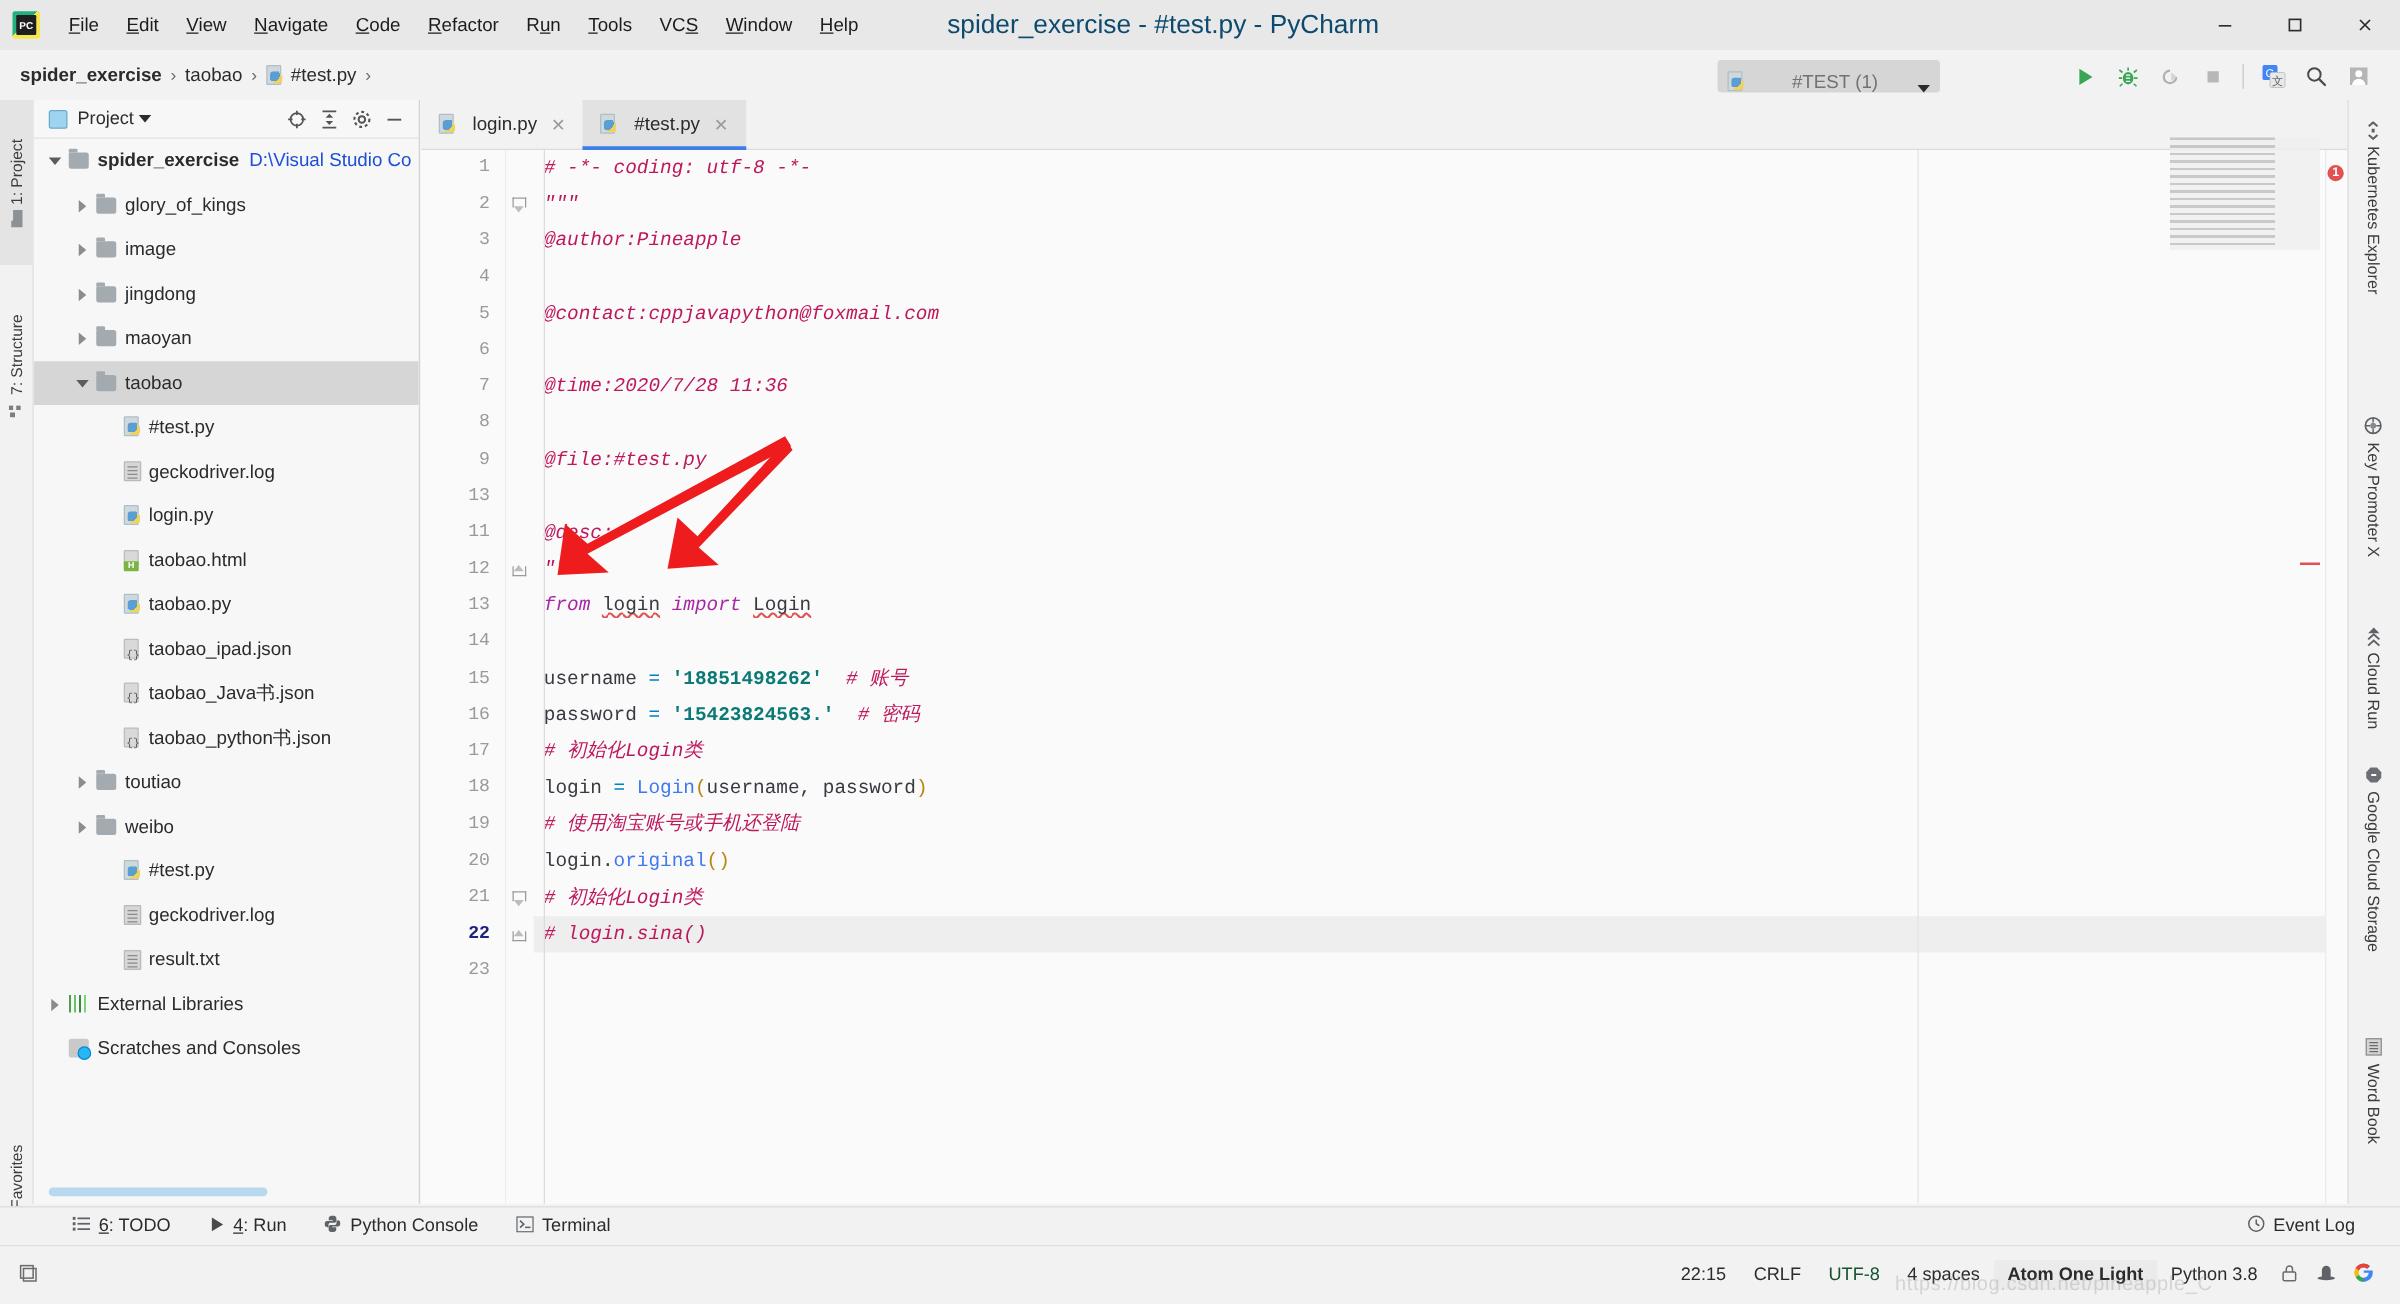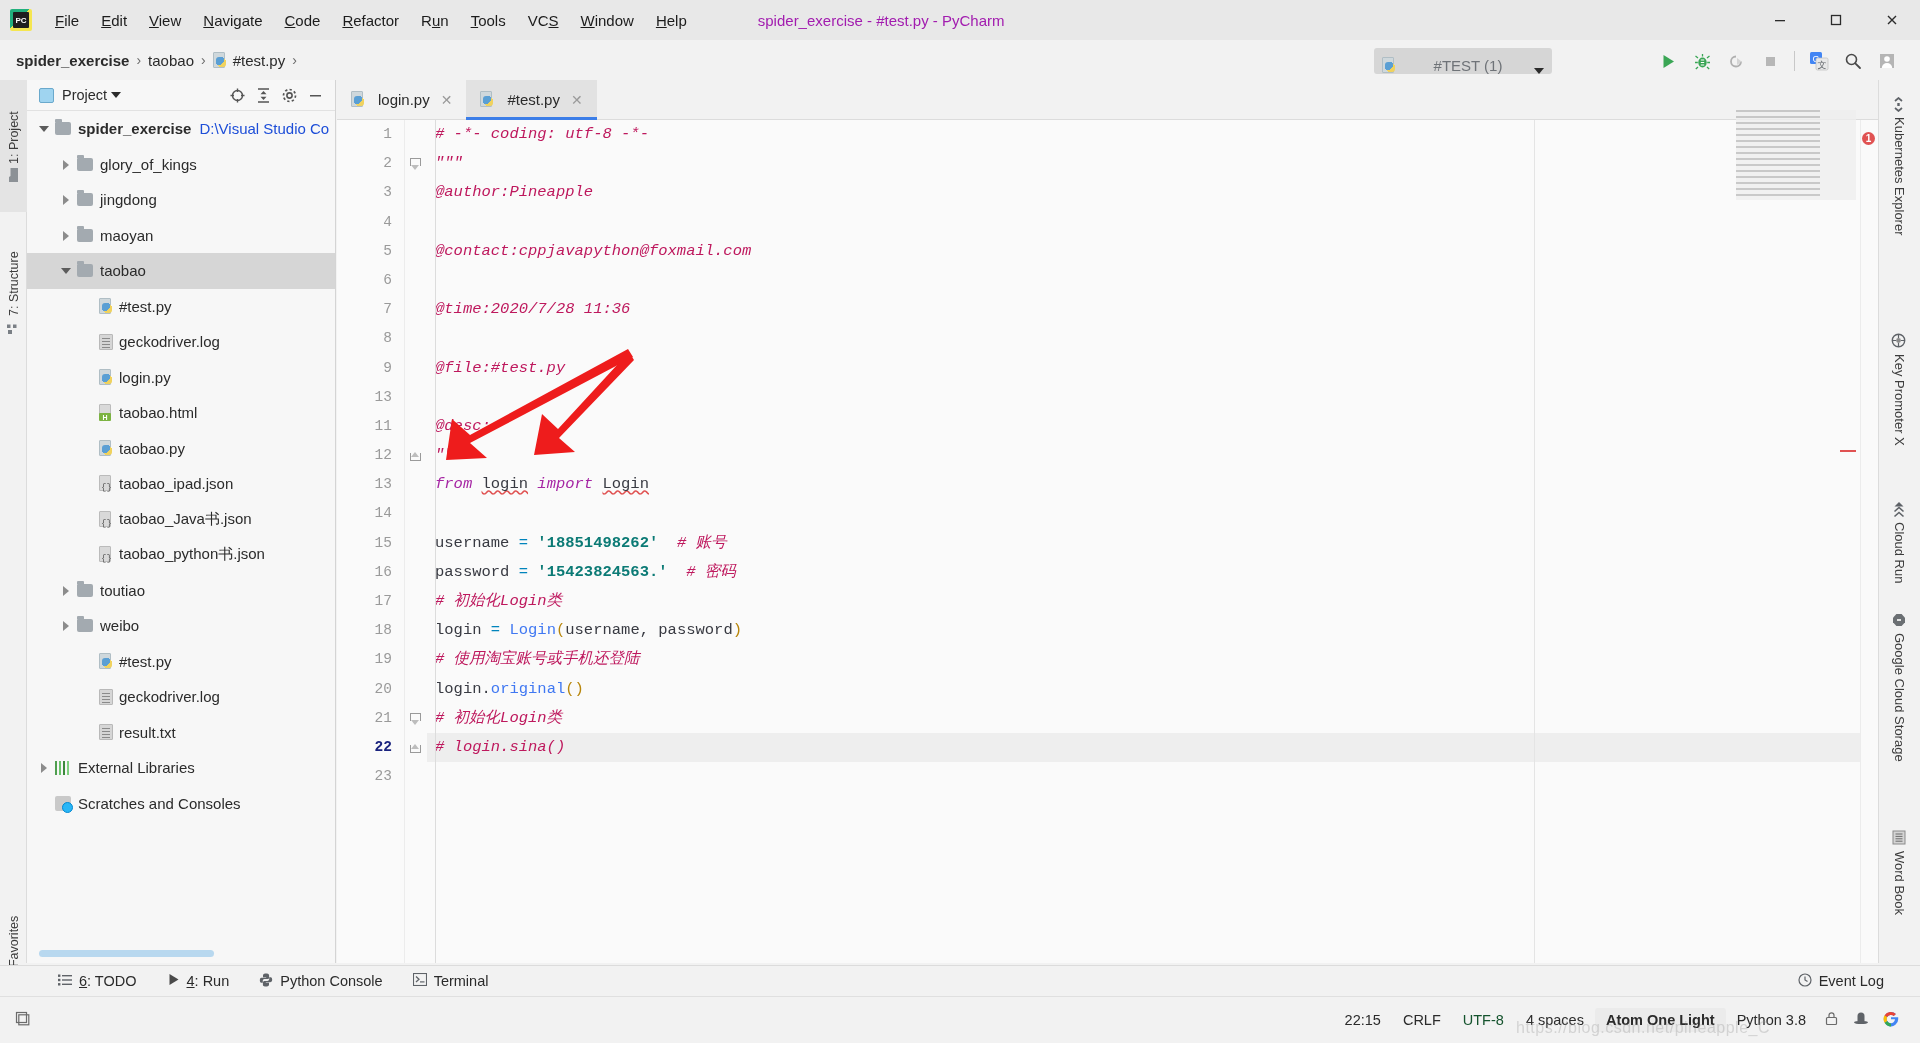--- a/index.html
+++ b/index.html
@@ -26,21 +26,21 @@
     content: "PC"; position: absolute; inset: 3px;
     background: #1f1f1f; color: #fff; font-size: 8px; font-weight: bold;
     display: flex; align-items: center; justify-content: center; border-radius: 1px;
   }
   .menu { display: flex; align-items: center; }
   .menu-item {
     font-size: 15px; color: #1c1c1c; padding: 4px 11px; cursor: default; white-space: nowrap;
   }
   .menu-item u { text-decoration: underline; }
   .win-title {
-    font-size: 15px; color: #a21caf; margin-left: 60px; white-space: nowrap;
+    font-size: 21px; color: #0c4a6e; margin-left: 60px; white-space: nowrap;
   }
   .win-ctrls {
     position: absolute; right: 0; top: 0; height: 40px; display: flex;
   }
   .win-btn {
     width: 56px; height: 40px; display: flex; align-items: center; justify-content: center;
     cursor: default;
   }
   .win-btn svg { display: block; }
 
@@ -535,20 +535,26 @@
         <div class="tnode">
           <span style="width:34px;flex:none"></span>
           <span class="twist closed"></span>
           <span class="folder-icon"></span>
           <span class="">glory_of_kings</span>
         </div>
         <div class="tnode">
           <span style="width:34px;flex:none"></span>
           <span class="twist closed"></span>
           <span class="folder-icon"></span>
+          <span class="">image</span>
+        </div>
+        <div class="tnode">
+          <span style="width:34px;flex:none"></span>
+          <span class="twist closed"></span>
+          <span class="folder-icon"></span>
           <span class="">jingdong</span>
         </div>
         <div class="tnode">
           <span style="width:34px;flex:none"></span>
           <span class="twist closed"></span>
           <span class="folder-icon"></span>
           <span class="">maoyan</span>
         </div>
         <div class="tnode selected">
           <span style="width:34px;flex:none"></span>

